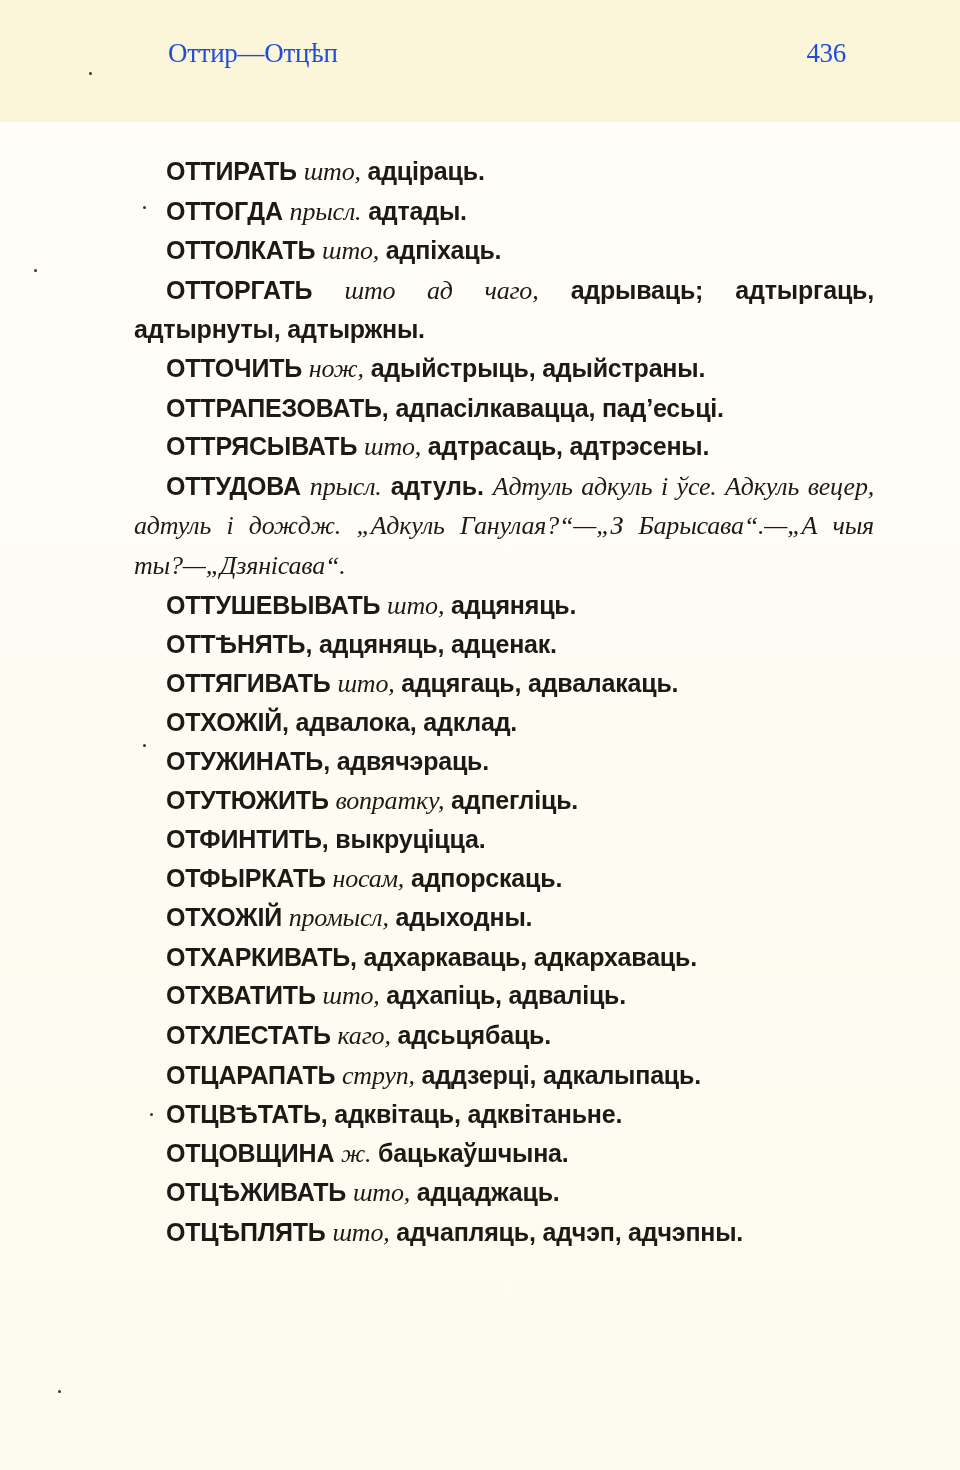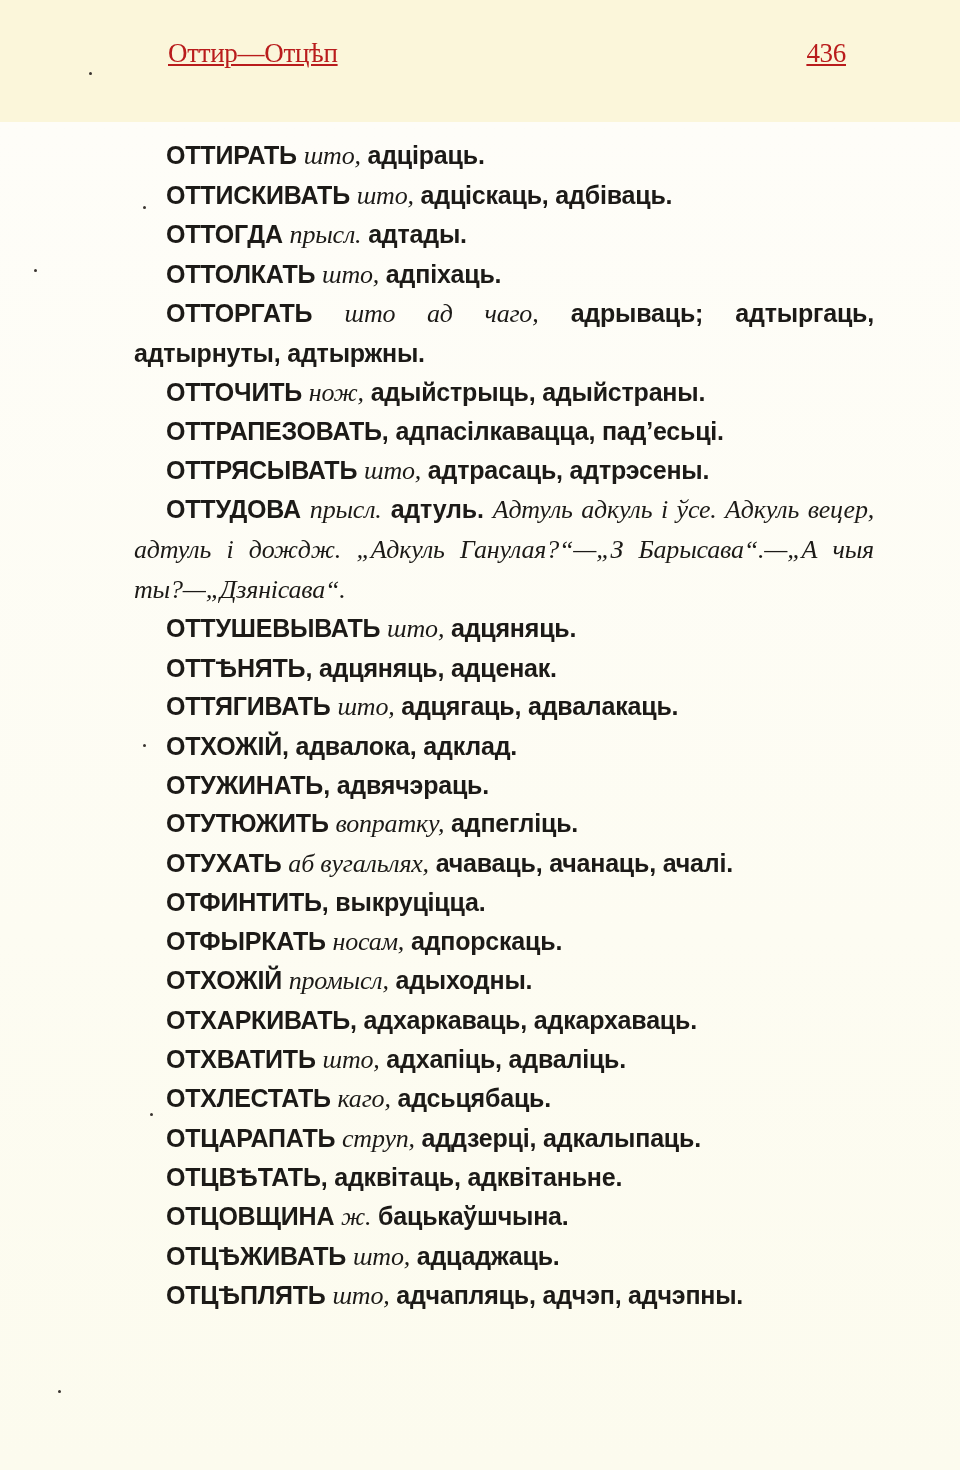--- a/index.html
+++ b/index.html
@@ -15,26 +15,26 @@
       background: #fbf6da;
     }
     .page-body-bg {
       position: absolute; left: 0; top: 122px; width: 960px; height: 1348px;
       background: linear-gradient(180deg, #fefdf8 0%, #fdfcf2 60%, #fcfbee 100%);
     }
     .running-head {
       position: absolute; left: 168px; top: 38px; width: 678px;
       display: flex; justify-content: space-between; align-items: baseline;
       font-family: "Liberation Serif", serif;
-      font-size: 27px; color: #b91c1c; letter-spacing: -0.3px; text-decoration: underline;
+      font-size: 27px; color: #1d4ed8; letter-spacing: -0.3px;
     }
     .running-head .title { font-stretch: condensed; }
     .running-head .page-num { font-size: 27px; text-align: center; }
     .entries {
-      position: absolute; left: 134px; top: 136px; width: 740px;
+      position: absolute; left: 134px; top: 152px; width: 740px;
       font-family: "Liberation Sans", sans-serif;
       font-size: 25px; line-height: 38.6px;
     }
     .entry {
       text-indent: 32px;
       text-align: justify;
       margin: 0;
       font-weight: bold;
       letter-spacing: -0.2px;
     }
@@ -60,35 +60,33 @@
 <div class="header-band"></div>
 <div class="page-body-bg"></div>
 
 <div class="running-head">
   <span class="title">Оттир—Отцѣп</span>
   <span class="page-num">436</span>
 </div>
 
 <div class="entries">
   <p class="entry"><span class="hw">ОТТИРАТЬ</span> <span class="gram">што,</span> <span class="tr">адціраць.</span></p>
-  <p class="entry"><span class="hw">ОТТИСКИВАТЬ</span> <span class="gram">што,</span> <span class="tr">адціскаць, адбіваць.</span></p>
   <p class="entry"><span class="hw">ОТТОГДА</span> <span class="gram">прысл.</span> <span class="tr">адтады.</span></p>
   <p class="entry"><span class="hw">ОТТОЛКАТЬ</span> <span class="gram">што,</span> <span class="tr">адпіхаць.</span></p>
   <p class="entry"><span class="hw">ОТТОРГАТЬ</span> <span class="gram">што ад чаго,</span> <span class="tr">адрываць; адтыргаць, адтырнуты, адтыржны.</span></p>
   <p class="entry"><span class="hw">ОТТОЧИТЬ</span> <span class="gram">нож,</span> <span class="tr">адыйстрыць, адыйстраны.</span></p>
   <p class="entry"><span class="hw">ОТТРАПЕЗОВАТЬ,</span> <span class="tr">адпасілкавацца, пад’есьці.</span></p>
   <p class="entry"><span class="hw">ОТТРЯСЫВАТЬ</span> <span class="gram">што,</span> <span class="tr">адтрасаць, адтрэсены.</span></p>
   <p class="entry"><span class="hw">ОТТУДОВА</span> <span class="gram">прысл.</span> <span class="tr">адтуль.</span> <span class="ex">Адтуль адкуль і ўсе. Адкуль вецер, адтуль і дождж. „Адкуль Ганулая?“—„З Барысава“.—„А чыя ты?—„Дзянісава“.</span></p>
   <p class="entry"><span class="hw">ОТТУШЕВЫВАТЬ</span> <span class="gram">што,</span> <span class="tr">адцяняць.</span></p>
   <p class="entry"><span class="hw">ОТТѢНЯТЬ,</span> <span class="tr">адцяняць, адценак.</span></p>
   <p class="entry"><span class="hw">ОТТЯГИВАТЬ</span> <span class="gram">што,</span> <span class="tr">адцягаць, адвалакаць.</span></p>
   <p class="entry"><span class="hw">ОТХОЖІЙ,</span> <span class="tr">адвалока, адклад.</span></p>
   <p class="entry"><span class="hw">ОТУЖИНАТЬ,</span> <span class="tr">адвячэраць.</span></p>
   <p class="entry"><span class="hw">ОТУТЮЖИТЬ</span> <span class="gram">вопратку,</span> <span class="tr">адпегліць.</span></p>
-  <p class="entry"><span class="hw">ОТУХАТЬ</span> <span class="gram">аб вугальлях,</span> <span class="tr">ачаваць, ачанаць, ачалі.</span></p>
   <p class="entry"><span class="hw">ОТФИНТИТЬ,</span> <span class="tr">выкруціцца.</span></p>
   <p class="entry"><span class="hw">ОТФЫРКАТЬ</span> <span class="gram">носам,</span> <span class="tr">адпорскаць.</span></p>
   <p class="entry"><span class="hw">ОТХОЖІЙ</span> <span class="gram">промысл,</span> <span class="tr">адыходны.</span></p>
   <p class="entry"><span class="hw">ОТХАРКИВАТЬ,</span> <span class="tr">адхаркаваць, адкархаваць.</span></p>
   <p class="entry"><span class="hw">ОТХВАТИТЬ</span> <span class="gram">што,</span> <span class="tr">адхапіць, адваліць.</span></p>
   <p class="entry"><span class="hw">ОТХЛЕСТАТЬ</span> <span class="gram">каго,</span> <span class="tr">адсьцябаць.</span></p>
   <p class="entry"><span class="hw">ОТЦАРАПАТЬ</span> <span class="gram">струп,</span> <span class="tr">аддзерці, адкалыпаць.</span></p>
   <p class="entry"><span class="hw">ОТЦВѢТАТЬ,</span> <span class="tr">адквітаць, адквітаньне.</span></p>
   <p class="entry"><span class="hw">ОТЦОВЩИНА</span> <span class="gram">ж.</span> <span class="tr">бацькаўшчына.</span></p>
   <p class="entry"><span class="hw">ОТЦѢЖИВАТЬ</span> <span class="gram">што,</span> <span class="tr">адцаджаць.</span></p>

